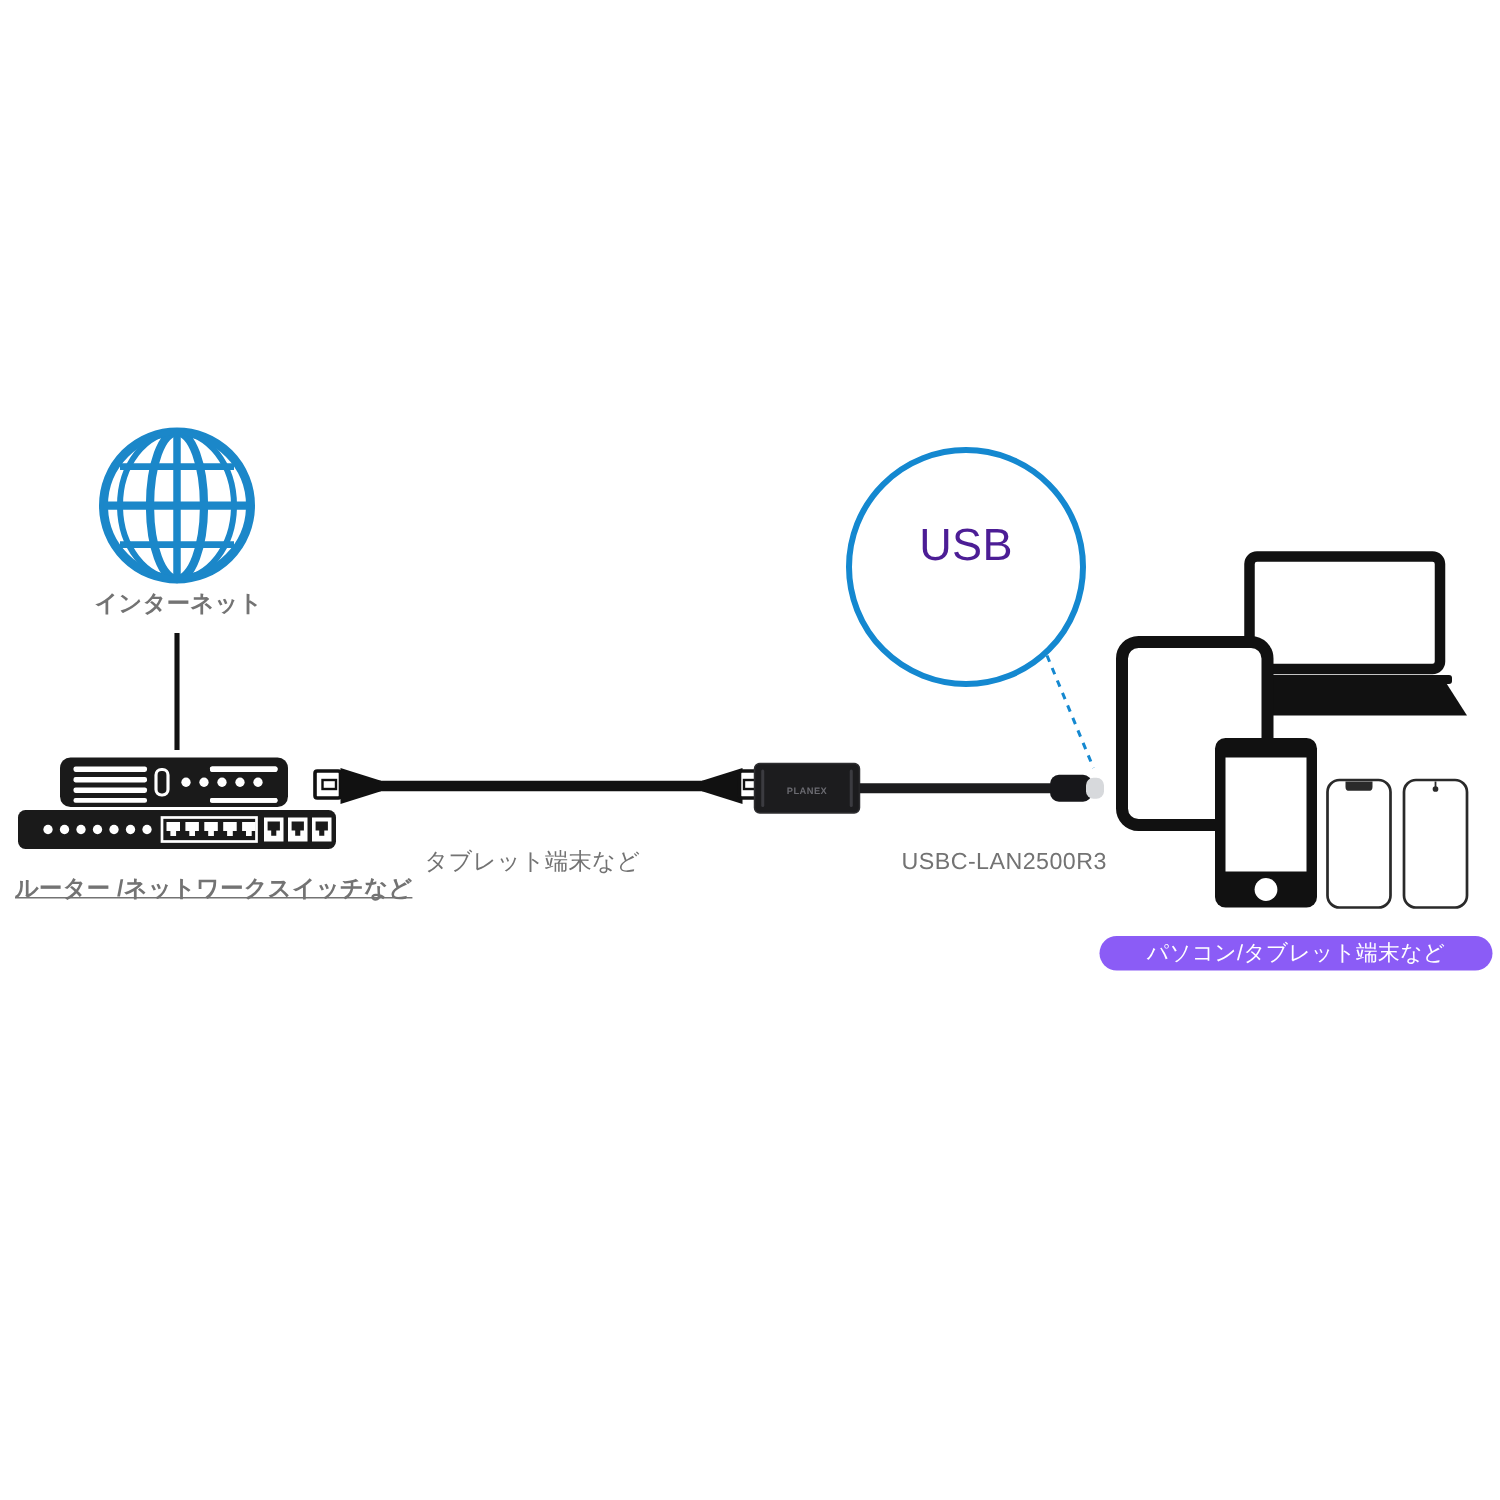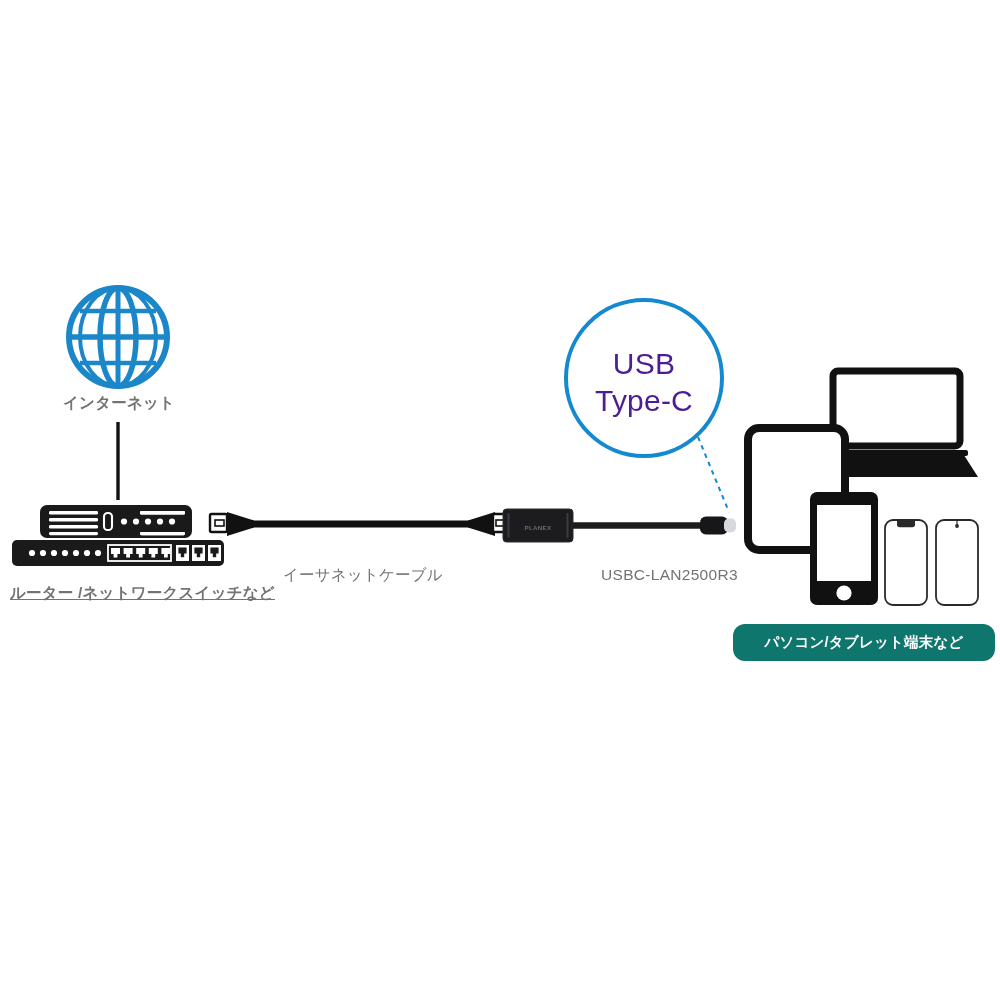--- a/index.html
+++ b/index.html
@@ -78,26 +78,26 @@
     color: #4c1d95;
     line-height: 1.22;
     letter-spacing: 0.2px;
     margin-top: 12px;
   }
   #label-devices-pill {
     position: absolute;
     left: 733px;
     top: 624px;
     width: 262px;
-    height: 37px;
-    background: #0f766e;
+    height: 23px;
+    background: #8b5cf6;
     border-radius: 12px;
     color: #ffffff;
     font-size: 14.5px;
-    font-weight: 700;
+    font-weight: 400;
     display: flex;
     align-items: center;
     justify-content: center;
     letter-spacing: 0.2px;
   }
 </style>
 </head>
 <body>
 
 <div id="diagram-stage">
@@ -240,24 +240,23 @@
       <circle cx="957" cy="526" r="1.9" fill="#2a2a2a"></circle>
       <line x1="957" y1="521" x2="957" y2="526" stroke="#2a2a2a" stroke-width="1.2"></line>
     </g>
 
   </svg>
 
   <div class="lbl" id="label-internet">インターネット</div>
 
   <div class="lbl" id="label-router">ルーター /ネットワークスイッチなど</div>
 
-  <div class="lbl" id="label-ethernet-cable">イーサネットケーブル</div>
+  <div class="lbl" id="label-ethernet-cable">タブレット端末など</div>
 
   <div class="lbl" id="label-model">USBC-LAN2500R3</div>
 
   <div id="callout-usb-text">
     <div>USB</div>
-    <div>Type-C</div>
   </div>
 
   <div id="label-devices-pill">パソコン/タブレット端末など</div>
 
 </div>
 
 </body></html>

